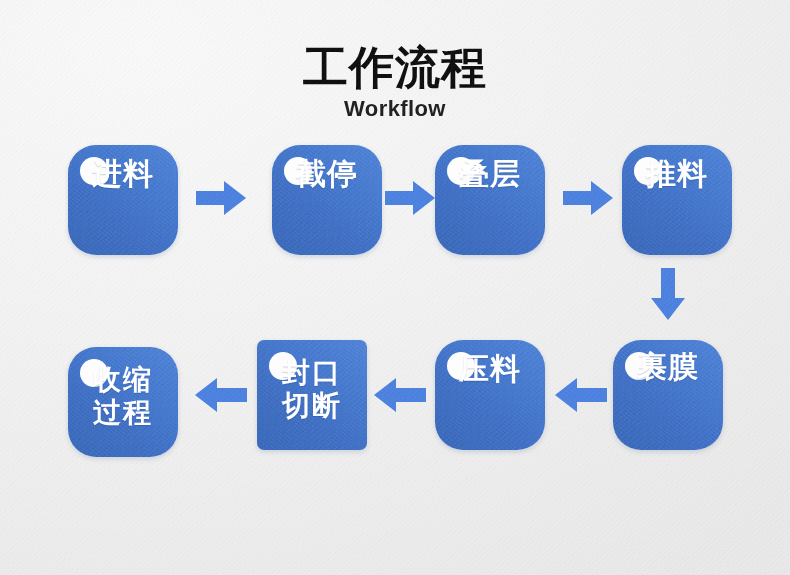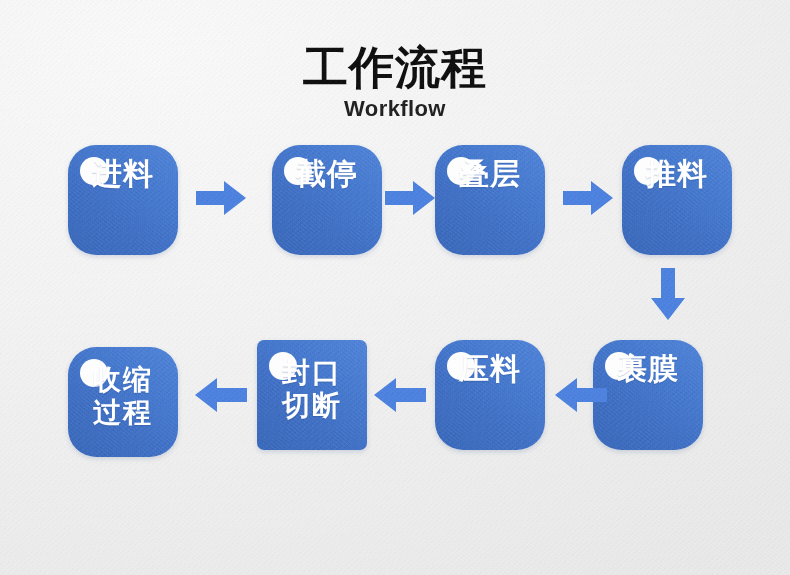--- a/index.html
+++ b/index.html
@@ -165,21 +165,21 @@
     <span class="node-dot"></span>
     <span class="node-label">推料</span>
   </div>
 
   <div class="arrow" style="left:651px; top:268px;">
     <svg width="34" height="52" viewBox="0 0 34 52" aria-hidden="true">
       <path d="M10 0 H24 V30 H34 L17 52 L0 30 H10 Z" fill="#4a80e0"></path>
     </svg>
   </div>
 
-  <div class="node" style="left:593px; top:340px;">
+  <div class="node" style="left:613px; top:340px;font-family:Liberation Mono, monospace;">
     <span class="node-dot"></span>
     <span class="node-label">裹膜</span>
   </div>
 
   <div class="arrow" style="left:555px; top:378px;">
     <svg width="52" height="34" viewBox="0 0 52 34" aria-hidden="true">
       <path d="M52 10 H22 V0 L0 17 L22 34 V24 H52 Z" fill="#4a80e0"></path>
     </svg>
   </div>
 

